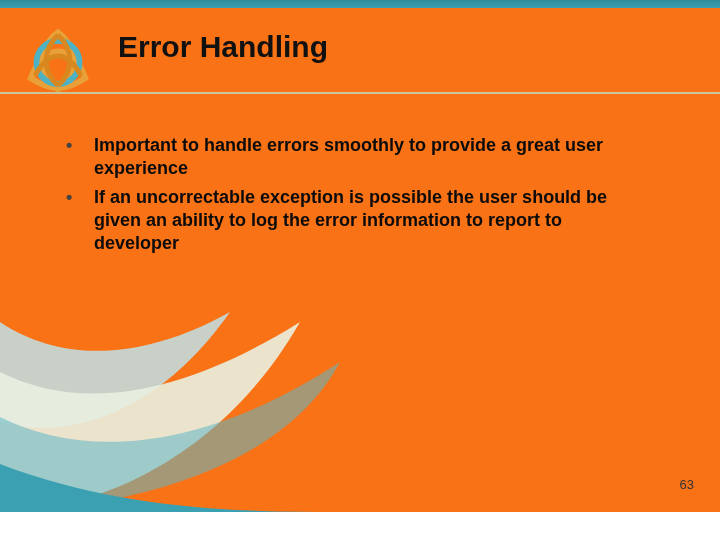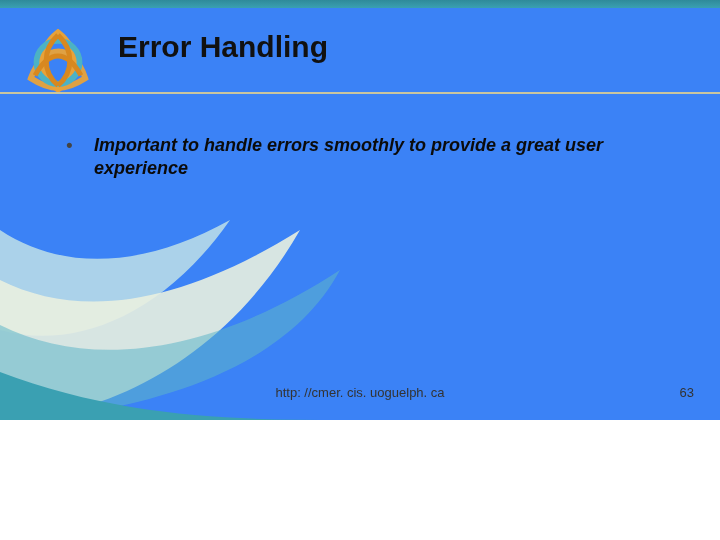--- a/index.html
+++ b/index.html
@@ -1,19 +1,19 @@
 <!DOCTYPE html>
 <html><head>
 <meta charset="utf-8">
 <style>
   * { margin:0; padding:0; box-sizing:border-box; }
   html,body { width:720px; height:540px; overflow:hidden; font-family:Arial,Helvetica,sans-serif; }
   .slide {
-    position:relative; width:720px; height:420px;
-    background:#3b82f6;
+    position:relative; width:720px; height:512px;
+    background:#f97316;
     padding-left:31px;
   }
   
   .topbar {
     position:absolute; top:0; left:0; width:100%; height:8px;
     background:linear-gradient(to bottom,#2f8a9a 0%,#3aa0b2 100%);
   }
   
   .headerline {
     position:absolute; top:92px; left:0; width:100%; height:2px;
@@ -25,21 +25,21 @@
   }
   .title {
     position:absolute; top:30px; left:118px;
     font-size:30px; font-weight:bold; color:#111;
   }
   .content {
     position:absolute; top:134px; left:60px; width:580px;
     font-size:18px; font-weight:bold; color:#0b0b0b; line-height:1.28;
   }
   .content ul { list-style:none; }
-  .content li { position:relative; padding-left:34px; margin-bottom:6px;font-style:italic; }
+  .content li { position:relative; padding-left:34px; margin-bottom:6px; }
   .content li::before {
     content:"•"; position:absolute; left:6px; top:0;
     color:#444; font-weight:bold;
   }
   .footer-url {
     position:absolute; bottom:20px; left:0; width:100%;
     text-align:center; font-size:13px; color:#333;
   }
   .pagenum {
     position:absolute; bottom:20px; right:26px;
@@ -76,18 +76,18 @@
   <svg class="swoosh" viewBox="0 0 340 300" preserveAspectRatio="xMinYMax meet">
     <path d="M0 110 C60 150 140 150 230 100 C160 200 70 230 0 210 Z" fill="#bfe1e8" opacity="0.85"></path>
     <path d="M0 160 C80 200 180 185 300 110 C220 250 90 300 0 300 Z" fill="#e9efe0" opacity="0.9"></path>
     <path d="M0 205 C90 250 210 235 340 150 C260 300 0 300 0 300 Z" fill="#5fb7c9" opacity="0.55"></path>
     <path d="M0 300 L340 300 C240 300 120 298 0 252 Z" fill="#3aa0b2"></path>
   </svg>
 
   <div class="content">
     <ul>
       <li>Important to handle errors smoothly to provide a great user experience</li>
+      <li>If an uncorrectable exception is possible the user should be given an ability to log the error information to report to developer</li>
     </ul>
   </div>
 
-  <div class="footer-url">http: //cmer. cis. uoguelph. ca</div>
   <div class="pagenum">63</div>
 </div>
 
 </body></html>

